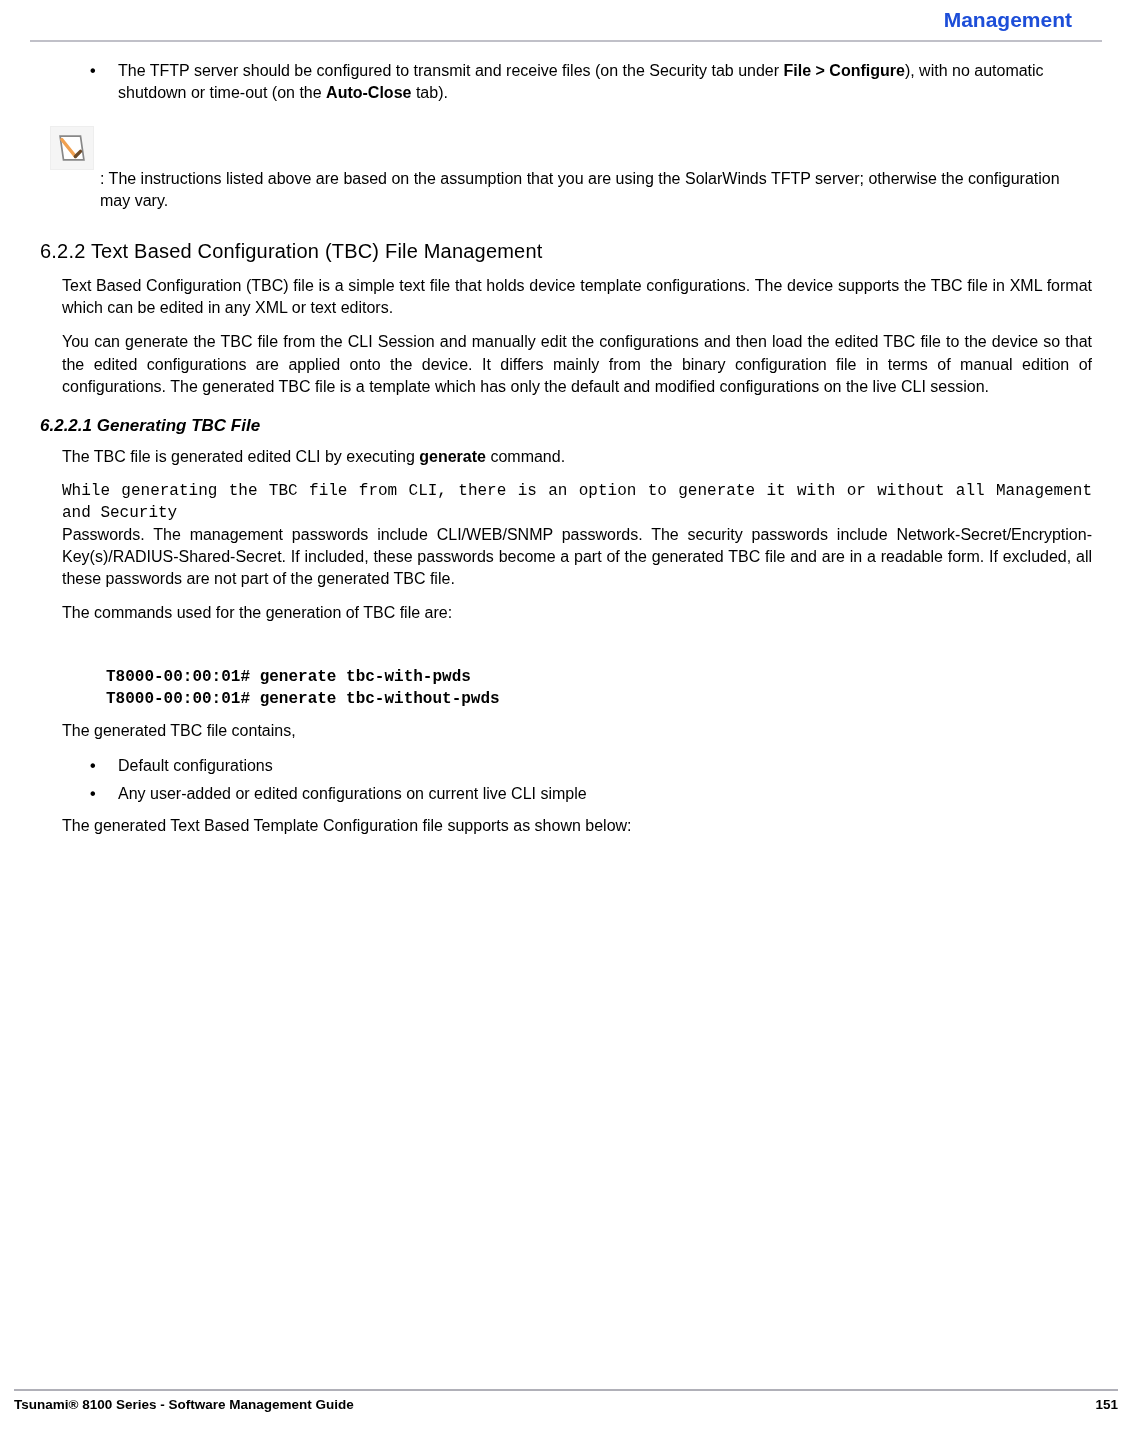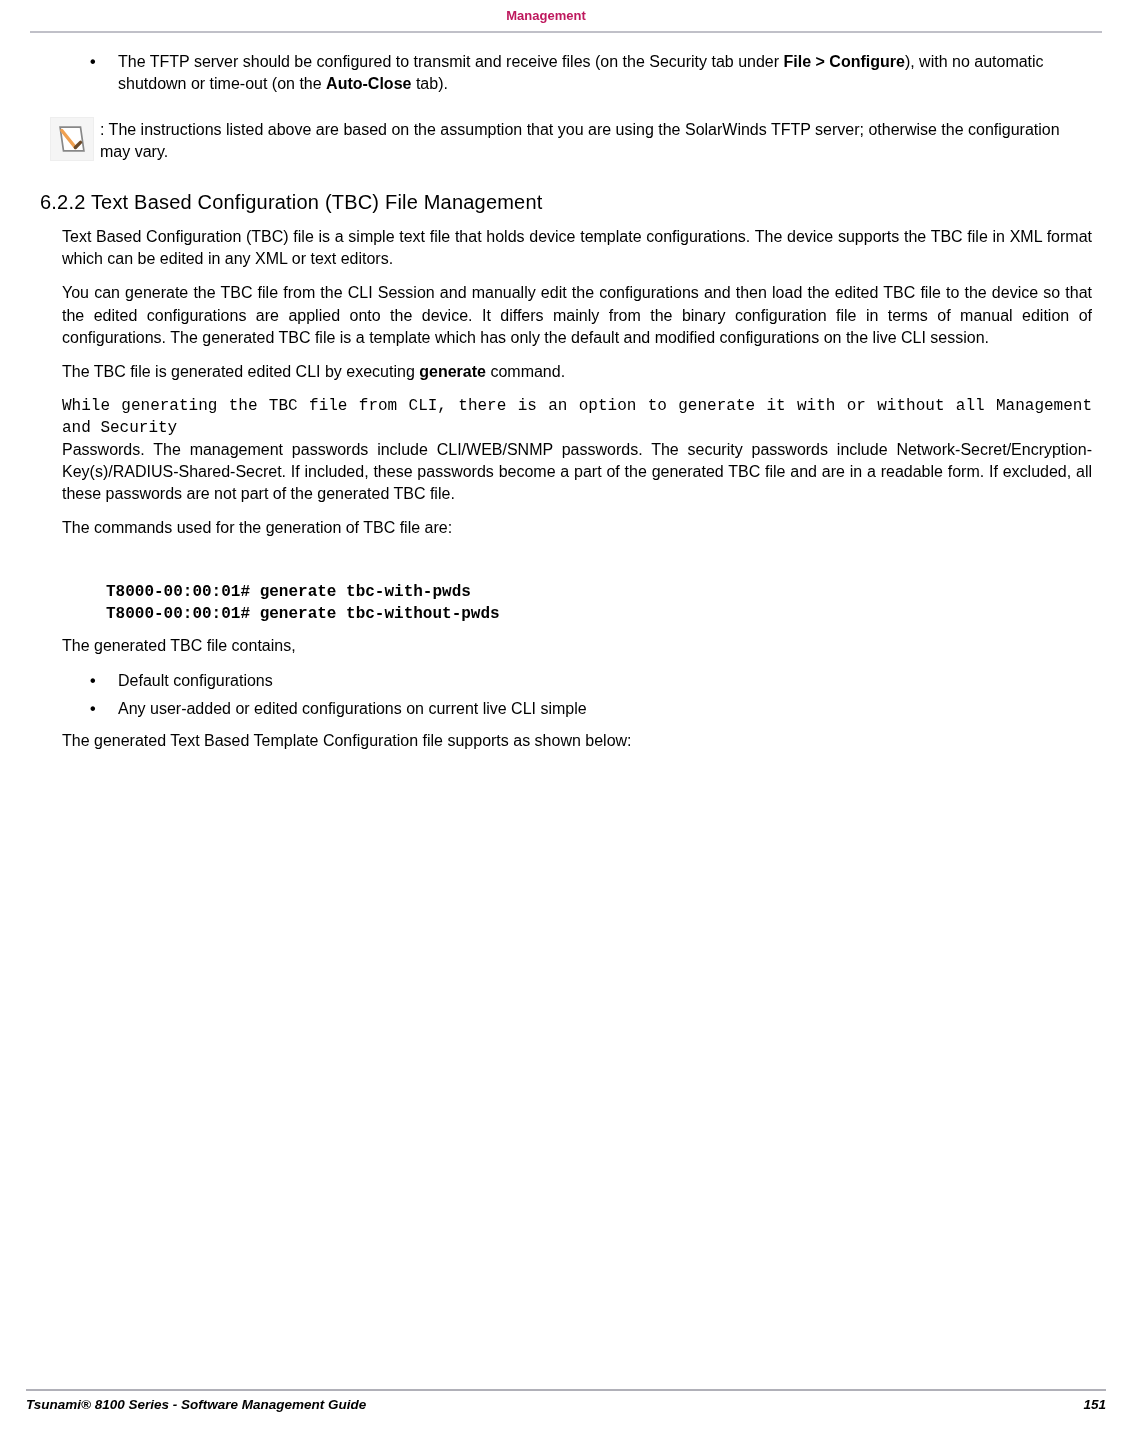--- a/index.html
+++ b/index.html
@@ -5,25 +5,25 @@
     * { margin: 0; padding: 0; box-sizing: border-box; }
     body {
       font-family: Arial, Helvetica, sans-serif;
       width: 1132px;
       height: 1432px;
       background: #fff;
       position: relative;
       padding: 0 20px;
     }
     .page-header {
-      text-align: center;
+      text-align: right;
       padding: 8px 40px 6px 0;
       font-weight: bold;
-      font-size: 13px;
-      color: #be185d;
+      font-size: 21px;
+      color: #1d4ed8;
     }
     .hr-top {
       border: none;
       height: 2px;
       background: #c0c0c8;
       margin: 2px 10px 18px 10px;
     }
     .content {
       padding: 0 20px;
     }
@@ -59,20 +59,21 @@
       position: relative;
       display: flex;
       align-items: center;
       justify-content: center;
     }
     .note-icon svg { width: 34px; height: 34px; }
     .note-text {
       font-size: 16px;
       line-height: 1.38;
       padding-top: 2px;
+      margin-top: 40px;
     }
     .h-section {
       font-family: Arial, Helvetica, sans-serif;
       font-size: 20px;
       font-weight: normal;
       margin-bottom: 12px;
       letter-spacing: 0.2px;
     }
     .para {
       font-size: 16px;
@@ -94,22 +95,21 @@
       font-size: 16px;
       line-height: 1.35;
       margin-bottom: 10px;
       margin-top: 43px;
     }
     .footer {
       position: absolute;
       left: 0;
       right: 0;
       bottom: 20px;
-      padding: 0 16px;
-      font-style: italic;
+      padding: 0 4px;
     }
     .hr-bottom {
       border: none;
       height: 2px;
       background: #b0b0b8;
       margin: 0 10px 6px 10px;
     }
     .footer-row {
       display: flex;
       justify-content: space-between;
@@ -145,20 +145,21 @@
       </svg>
     </div>
     <div class="note-text">: The instructions listed above are based on the assumption that you are using the SolarWinds TFTP server; otherwise the configuration may vary.</div>
   </div>
 
   <div class="h-section">6.2.2 Text Based Configuration (TBC) File Management</div>
 
   <div class="para">Text Based Configuration (TBC) file is a simple text file that holds device template configurations. The device supports the TBC file in XML format which can be edited in any XML or text editors.</div>
   <div class="para">You can generate the TBC file from the CLI Session and manually edit the configurations and then load the edited TBC file to the device so that the edited configurations are applied onto the device. It differs mainly from the binary configuration file in terms of manual edition of configurations. The generated TBC file is a template which has only the default and modified configurations on the live CLI session.</div>
 
+  <div class="h-sub">6.2.2.1 Generating TBC File</div>
 
   <div class="para">
     <span>The TBC file is generated edited CLI by executing </span><b>generate</b><span> command.</span>
   </div>
 
   <div class="para" style="margin-bottom:0;font-family:Liberation Mono, monospace;">While generating the TBC file from CLI, there is an option to generate it with or without all Management and Security</div>
   <div class="para">Passwords. The management passwords include CLI/WEB/SNMP passwords. The security passwords include Network-Secret/Encryption-Key(s)/RADIUS-Shared-Secret. If included, these passwords become a part of the generated TBC file and are in a readable form. If excluded, all these passwords are not part of the generated TBC file.</div>
 
   <div class="para">The commands used for the generation of TBC file are:</div>
 

